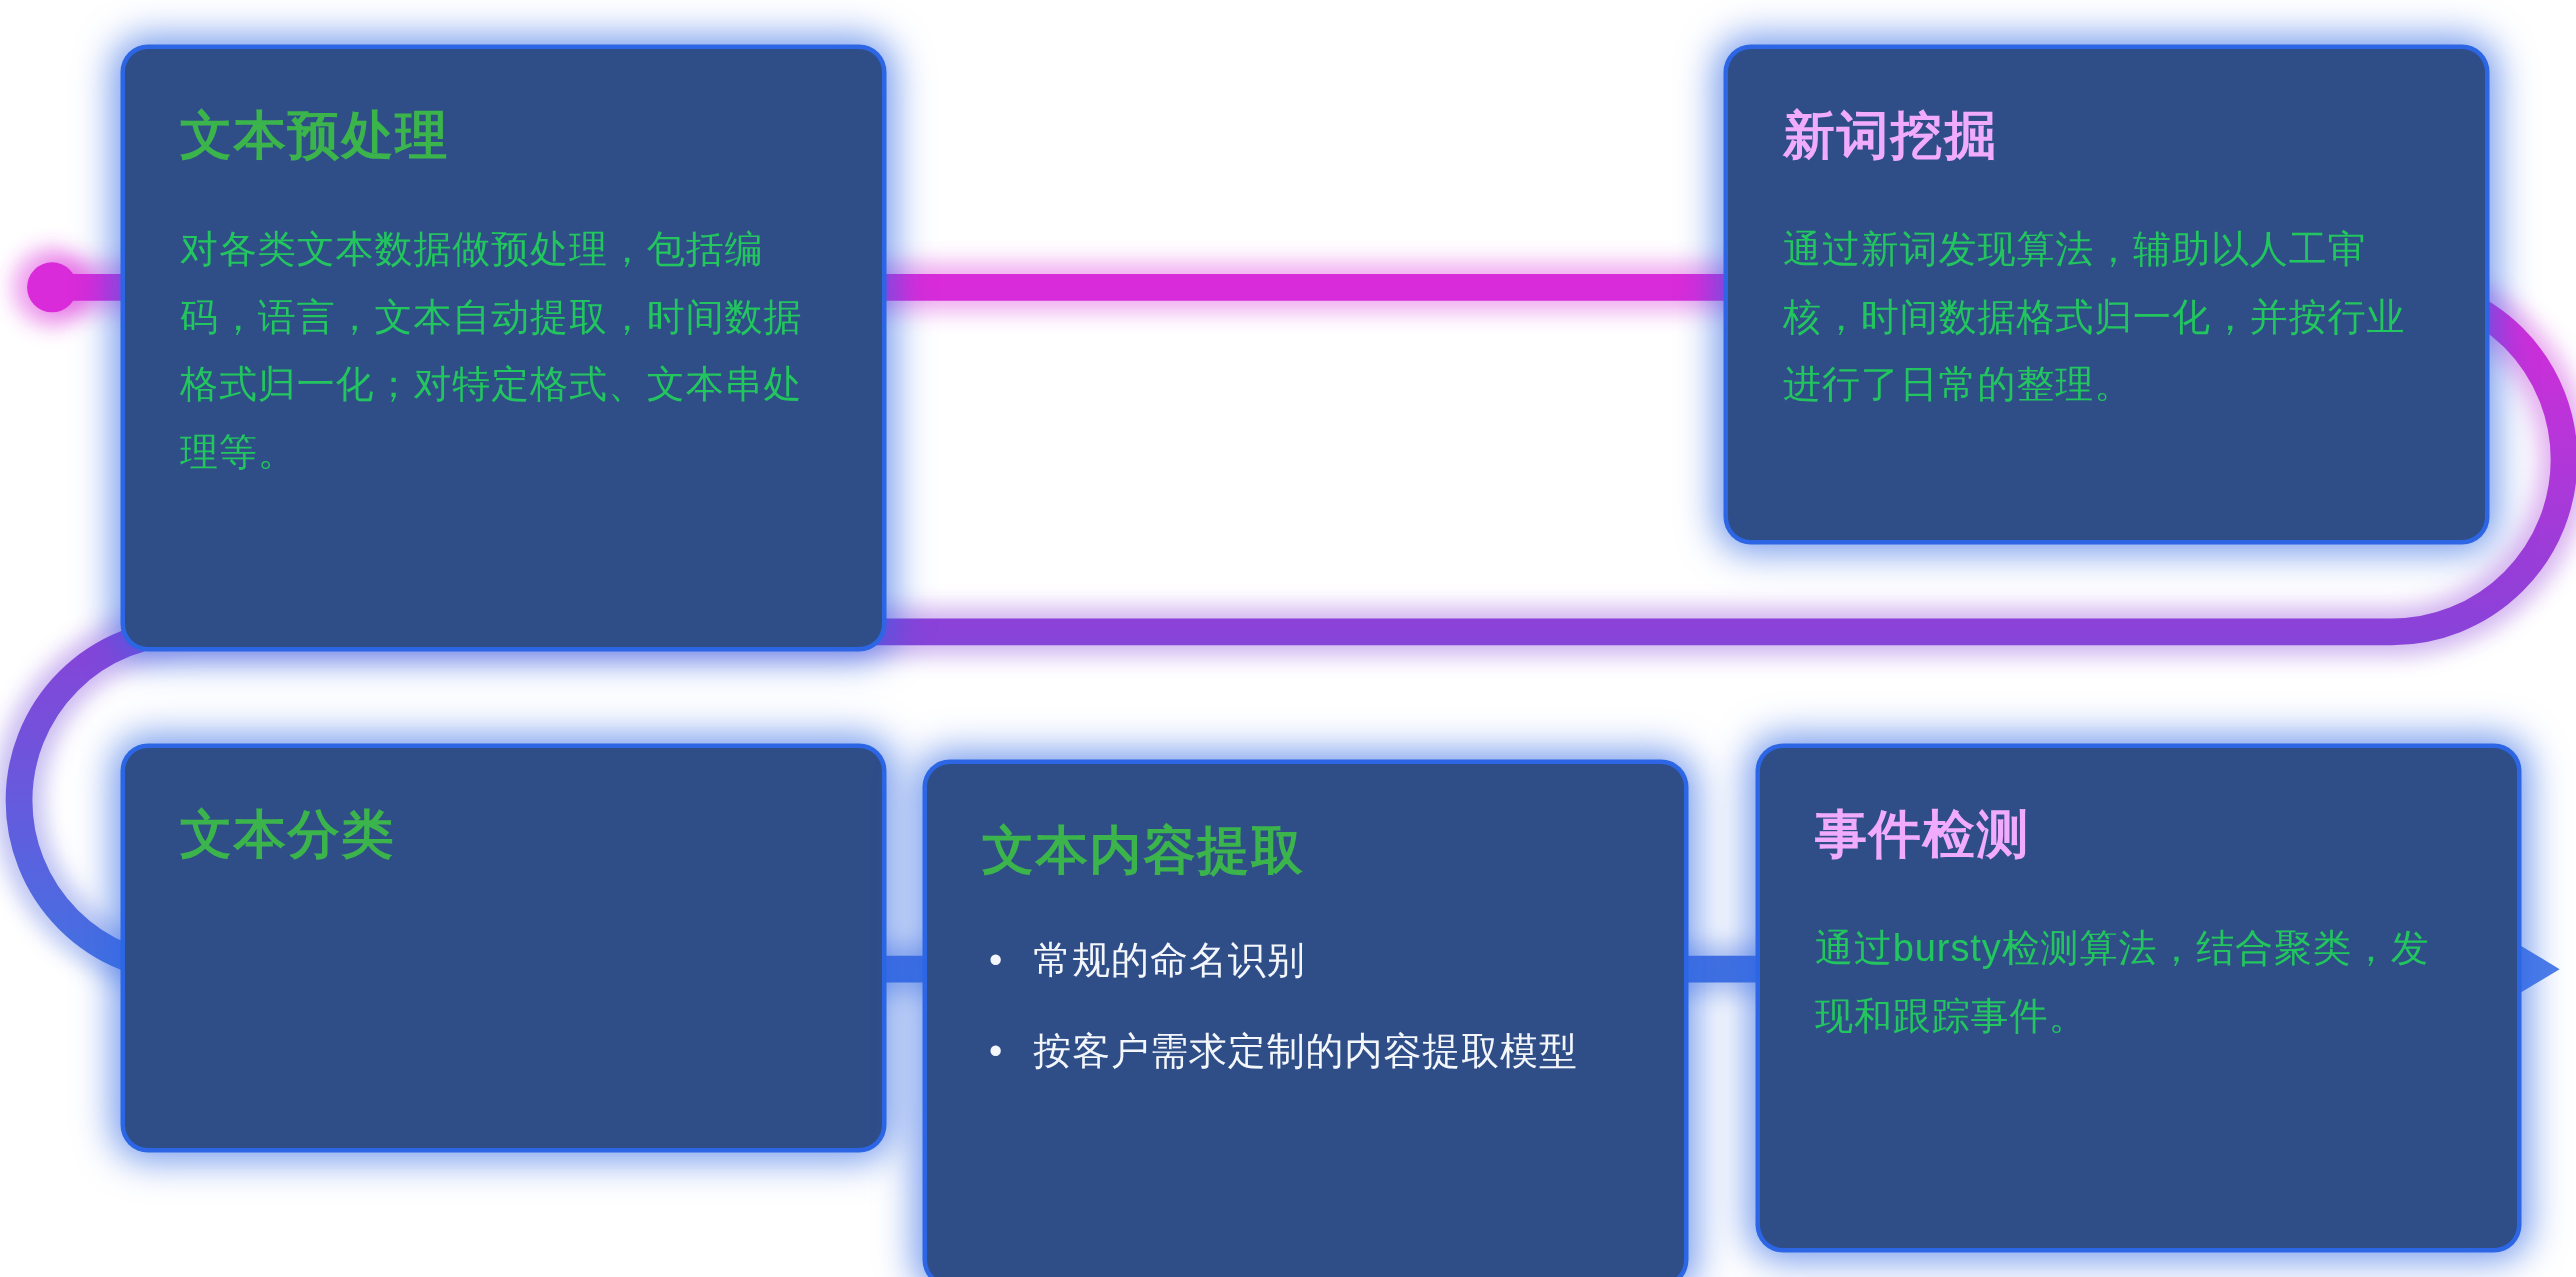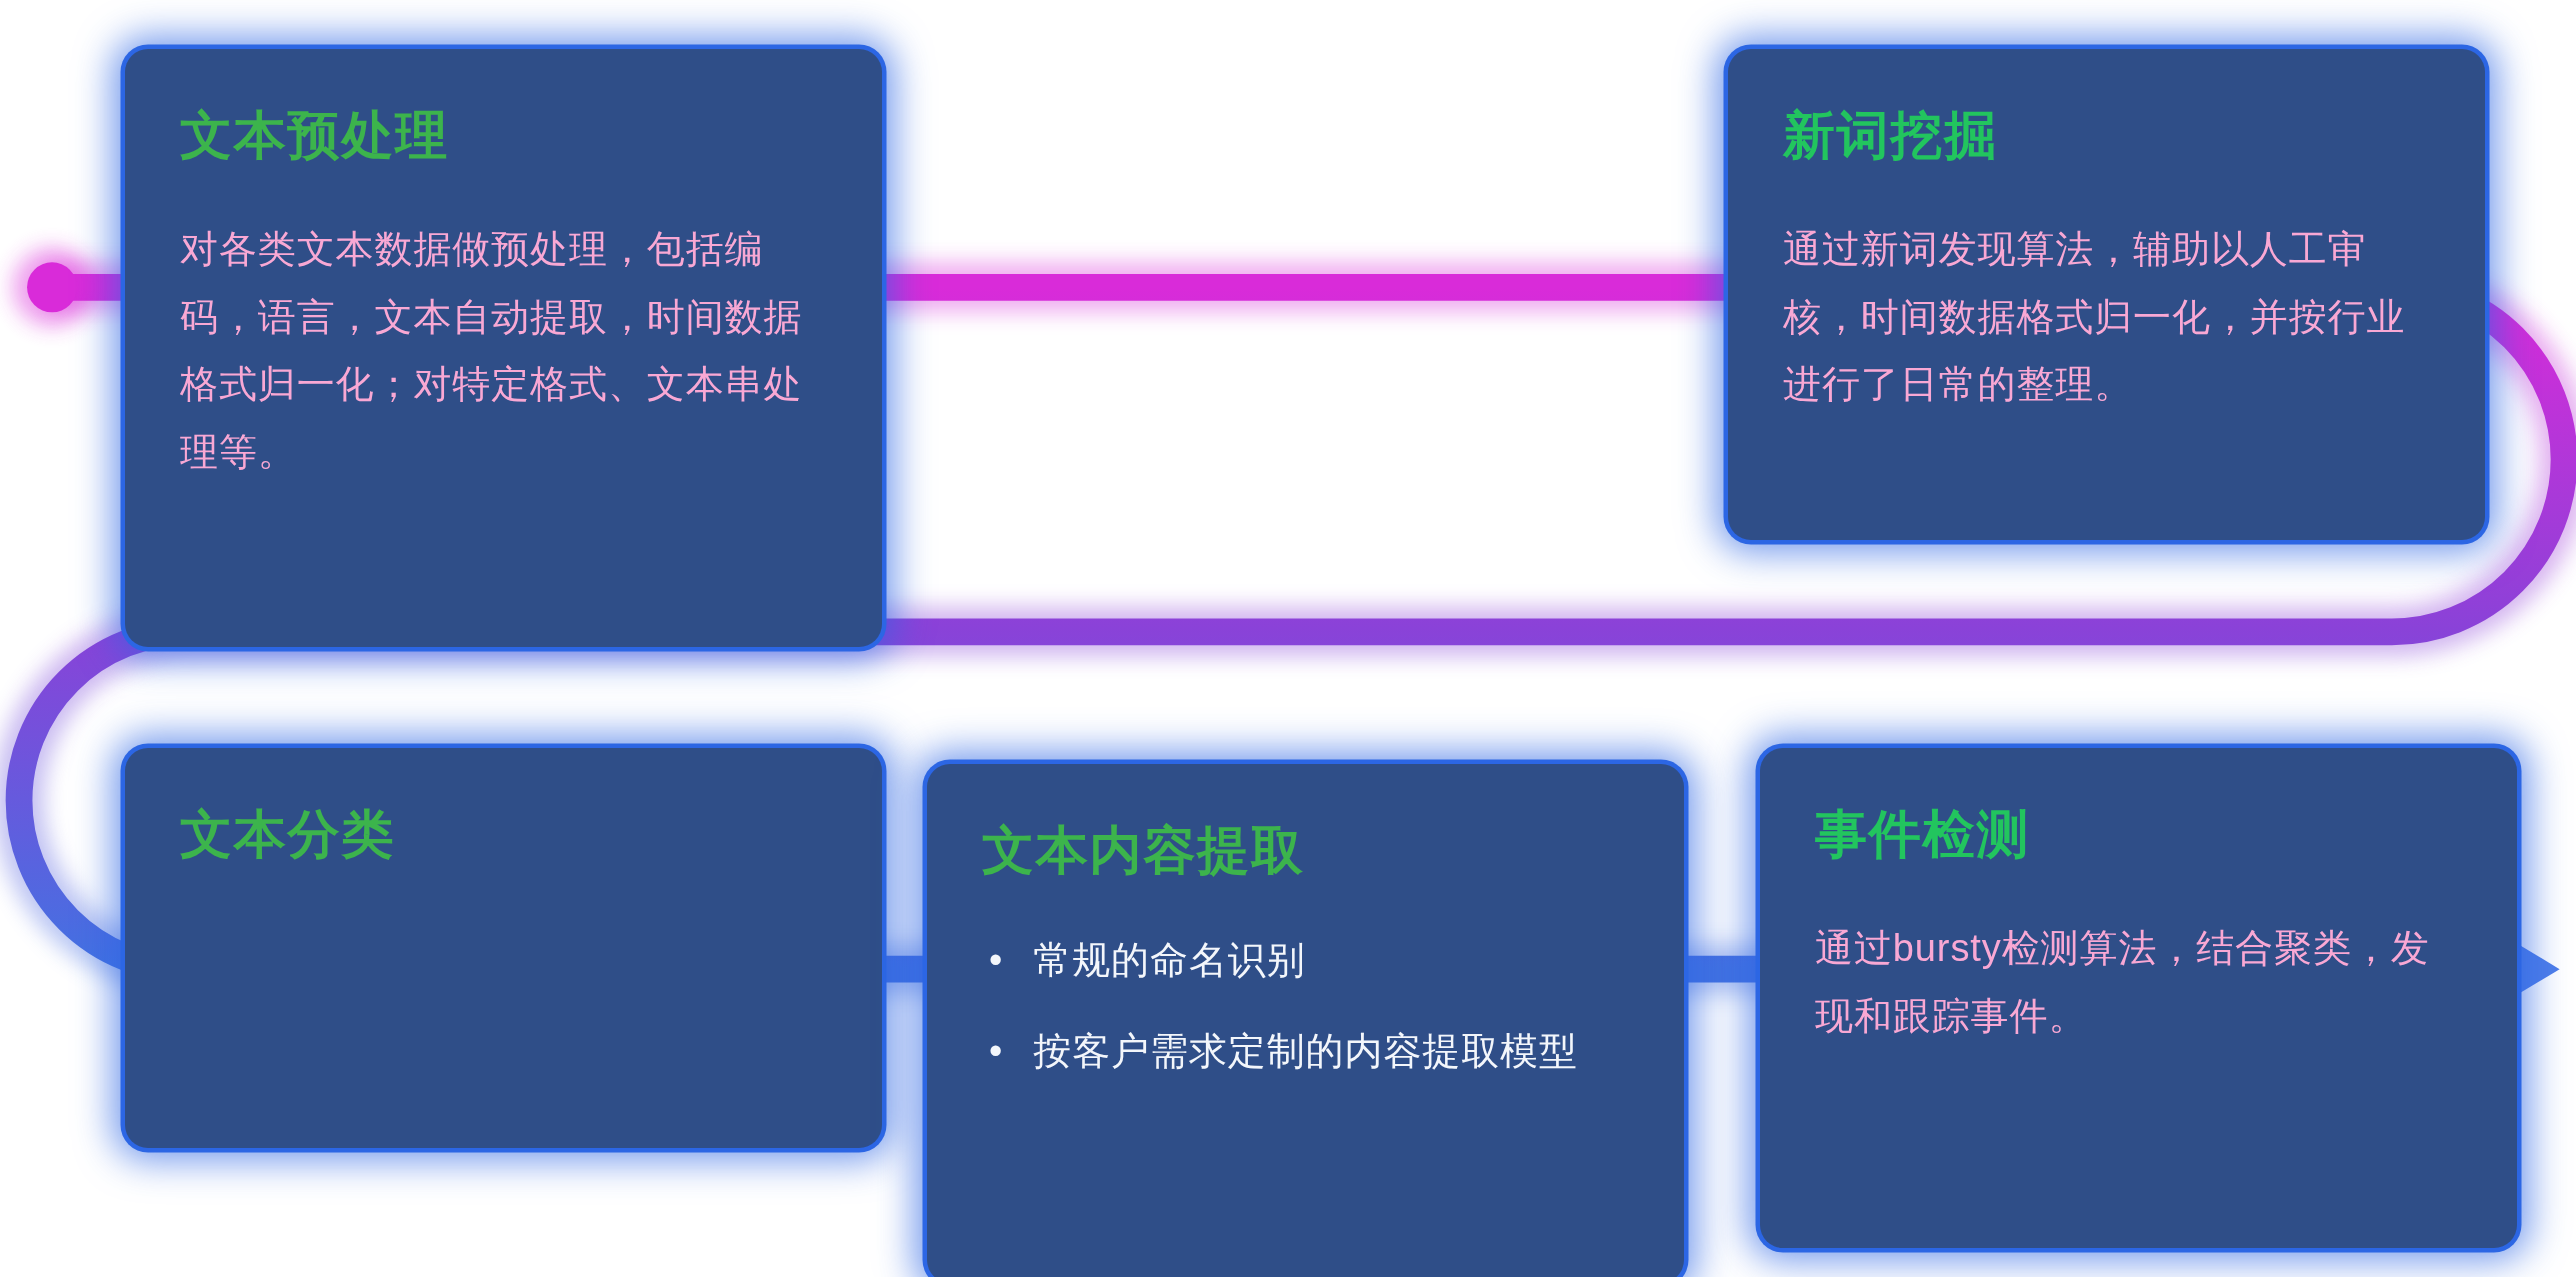--- a/index.html
+++ b/index.html
@@ -35,23 +35,23 @@
   .card-pos-4 { left: 125px;  top: 748px; height: 400px; }
   .card-pos-5 { left: 927px; top: 764px; height: 519px; }
   .card-pos-6 { left: 1728px; top: 748px; height: 500px; margin-left: 32px; }
   .card-title {
     font-size: 52px;
     font-weight: bold;
     letter-spacing: 1.8px;
     margin-bottom: 45px;
   }
   .title-green  { color: #3cb44c; }
-  .title-yellow { color: #22c55e; }
+  .title-yellow { color: #f0abfc; }
   .card-body {
-    color: #f9a8d4;
+    color: #22c55e;
     font-size: 38px;
     line-height: 1.78;
     letter-spacing: 0.9px;
   }
   .card-bullets {
     list-style: none;
     color: #f3f6fb;
     font-size: 38px;
     letter-spacing: 0.9px;
   }

